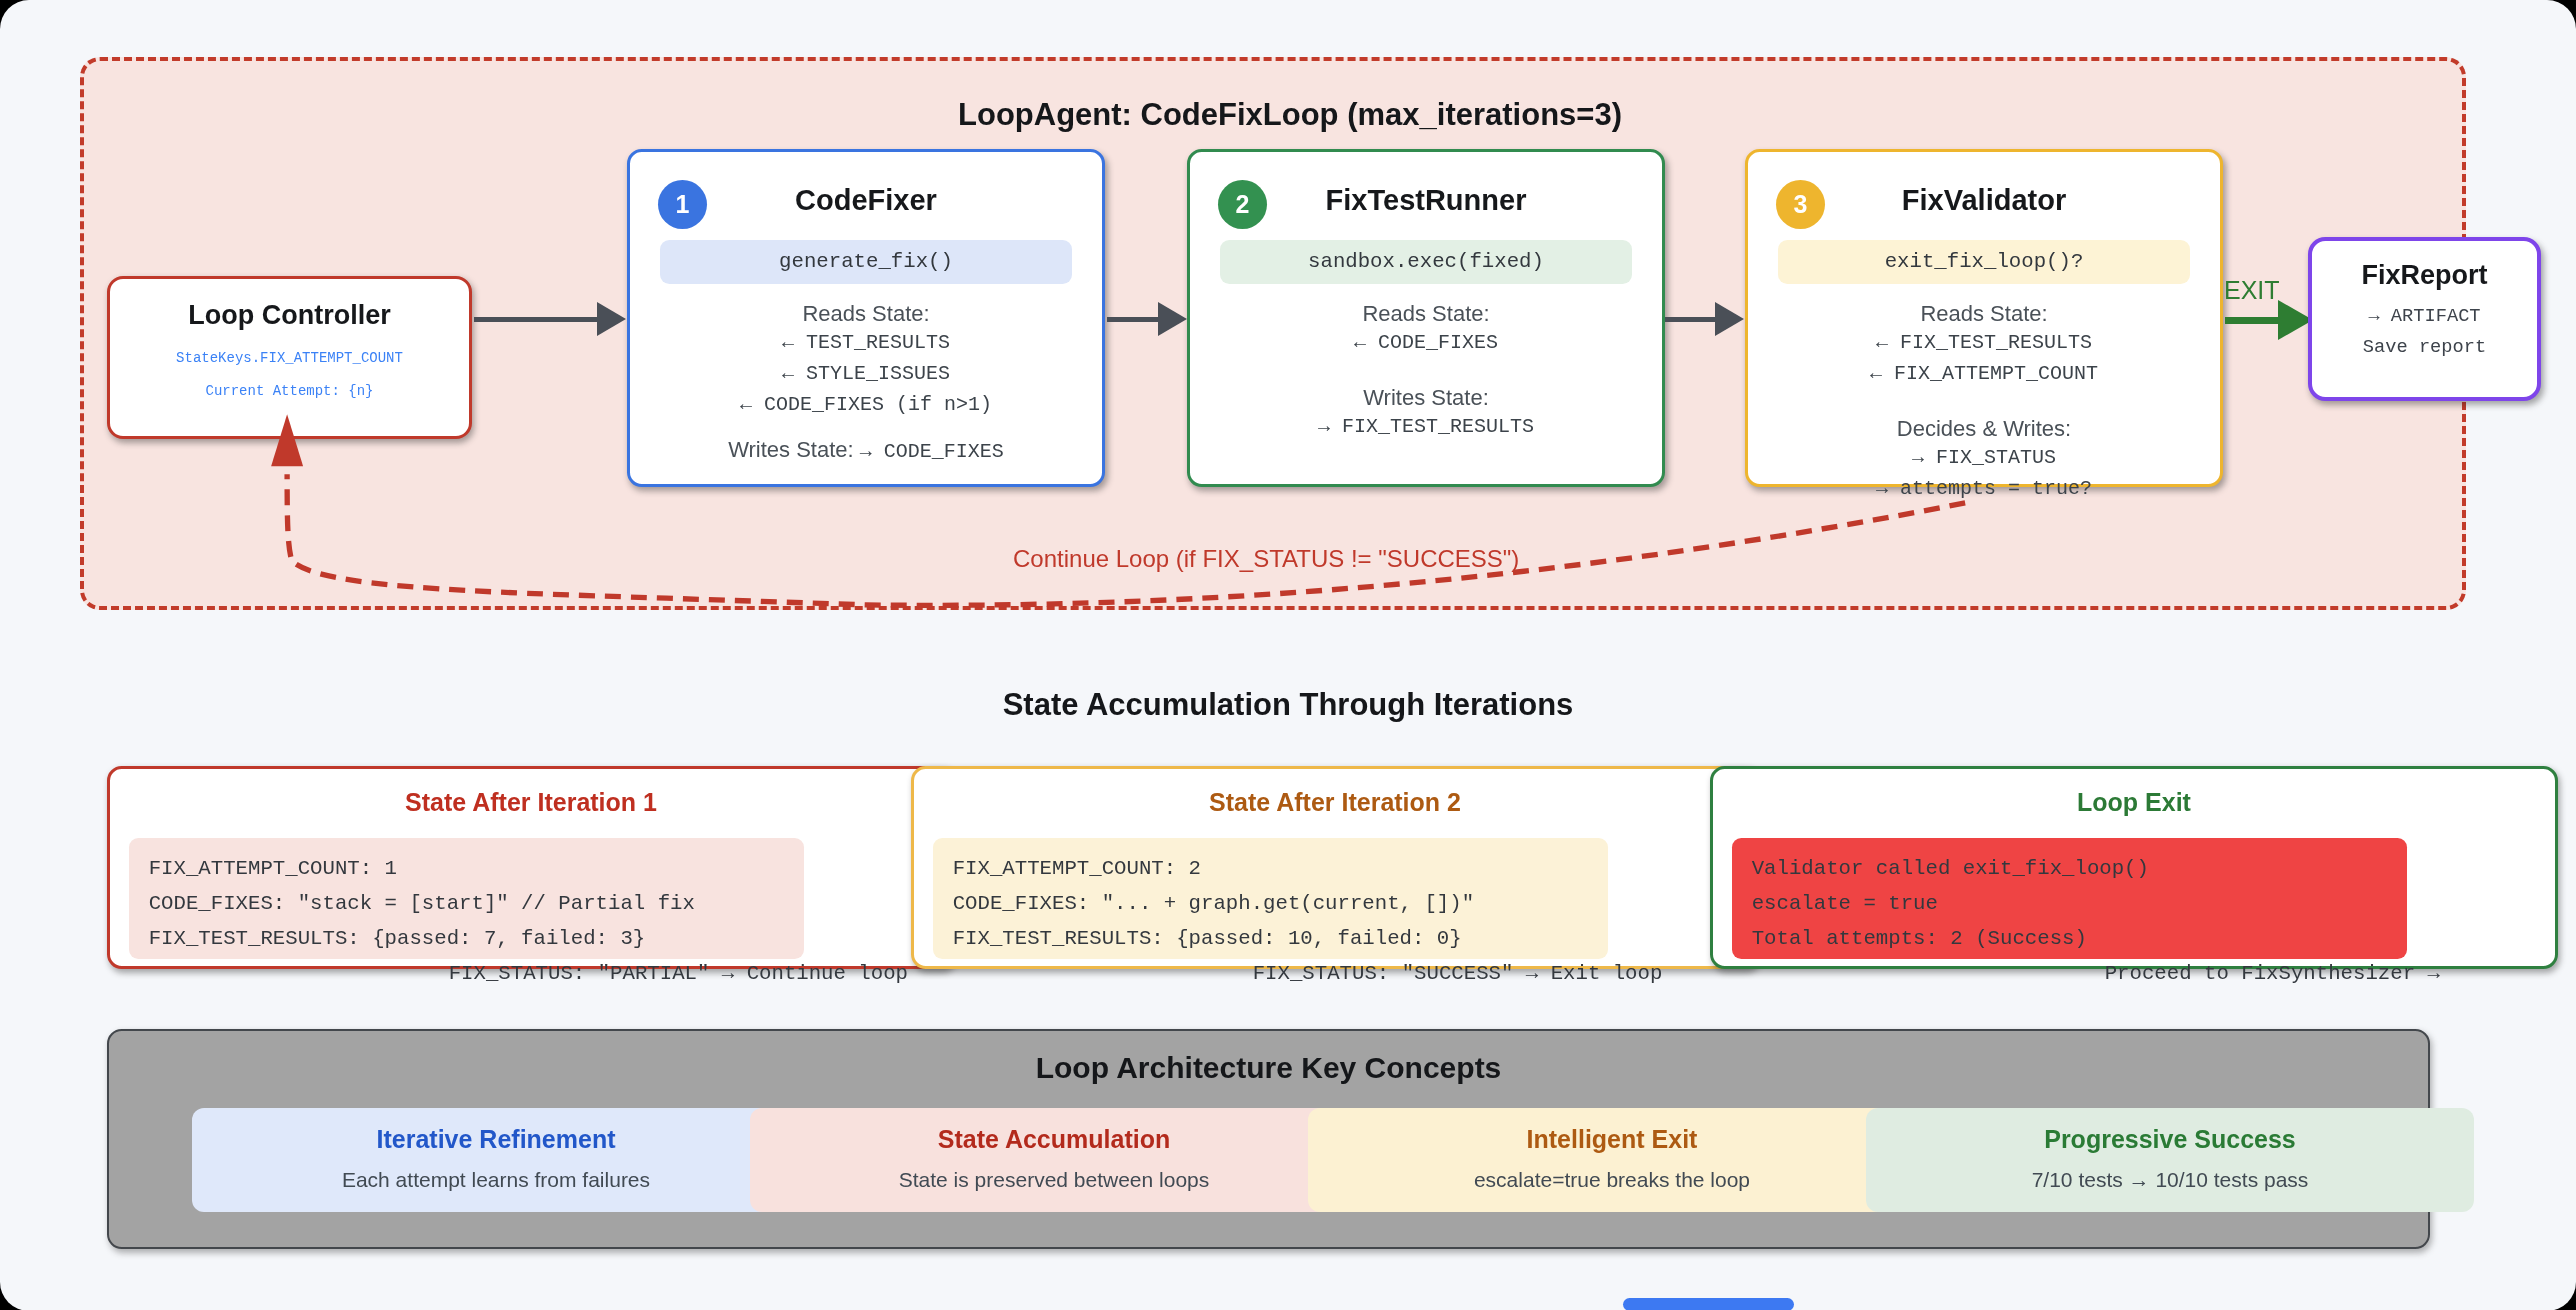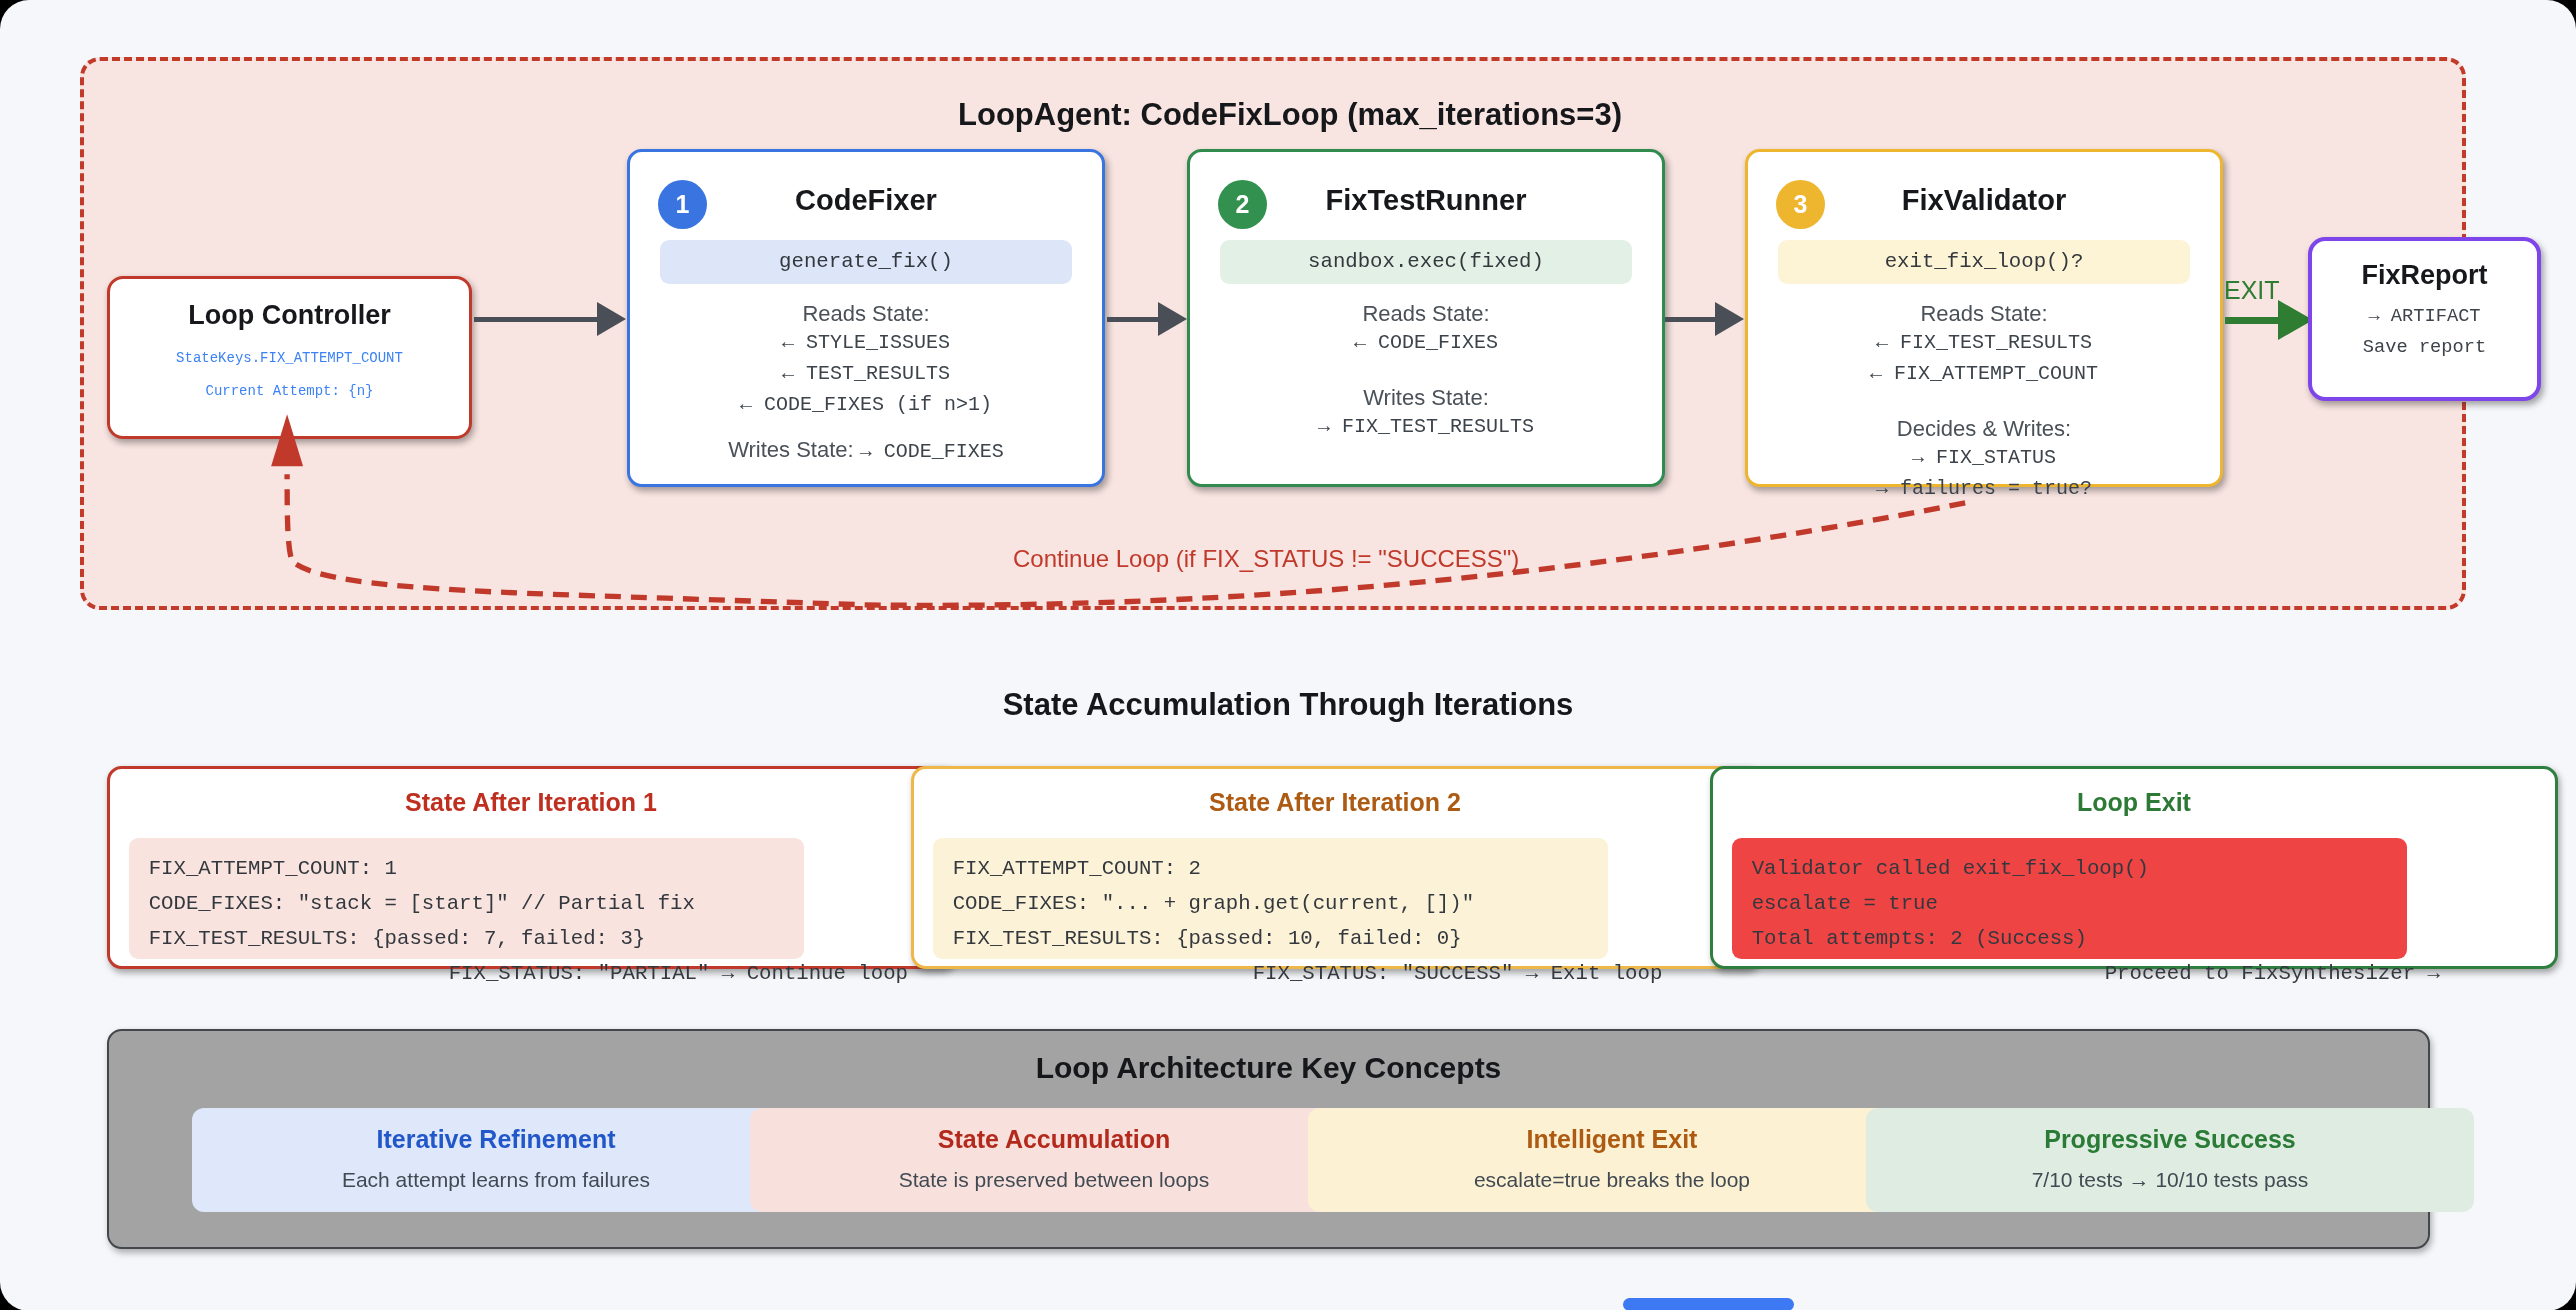--- a/index.html
+++ b/index.html
@@ -115,22 +115,22 @@
     <div class="h-arrow" style="left:390px;top:256px;">
       <div class="line" style="width:124px;"></div>
       <div class="head" style="left:123px;"></div>
     </div>
 
     <div class="agent blue">
       <div class="num-badge">1</div>
       <h2>CodeFixer</h2>
       <span class="pill mono">generate_fix()</span>
       <div class="rw-label">Reads State:</div>
+      <div class="rw-item mono">← TEST_RESULTS</div>
       <div class="rw-item mono">← STYLE_ISSUES</div>
-      <div class="rw-item mono">← TEST_RESULTS</div>
       <div class="rw-item mono">← CODE_FIXES (if n&gt;1)</div>
       <div class="inline-write">
         <span>Writes State:</span>
         <span class="mono">→ CODE_FIXES</span>
       </div>
     </div>
 
     <div class="h-arrow" style="left:1023px;top:256px;">
       <div class="line" style="width:52px;"></div>
       <div class="head" style="left:51px;"></div>
@@ -153,21 +153,21 @@
 
     <div class="agent amber">
       <div class="num-badge">3</div>
       <h2>FixValidator</h2>
       <span class="pill mono">exit_fix_loop()?</span>
       <div class="rw-label">Reads State:</div>
       <div class="rw-item mono">← FIX_TEST_RESULTS</div>
       <div class="rw-item mono">← FIX_ATTEMPT_COUNT</div>
       <div class="rw-label writes-gap">Decides &amp; Writes:</div>
       <div class="rw-item mono">→ FIX_STATUS</div>
-      <div class="rw-item mono">→ failures = true?</div>
+      <div class="rw-item mono">→ attempts = true?</div>
     </div>
 
     <div class="exit-label">EXIT</div>
     <div class="h-arrow exit" style="left:2141px;top:256px;">
       <div class="line" style="width:55px;"></div>
       <div class="head" style="left:53px;"></div>
     </div>
 
     <div class="continue-label">Continue Loop (if FIX_STATUS != "SUCCESS")</div>
   </section>

